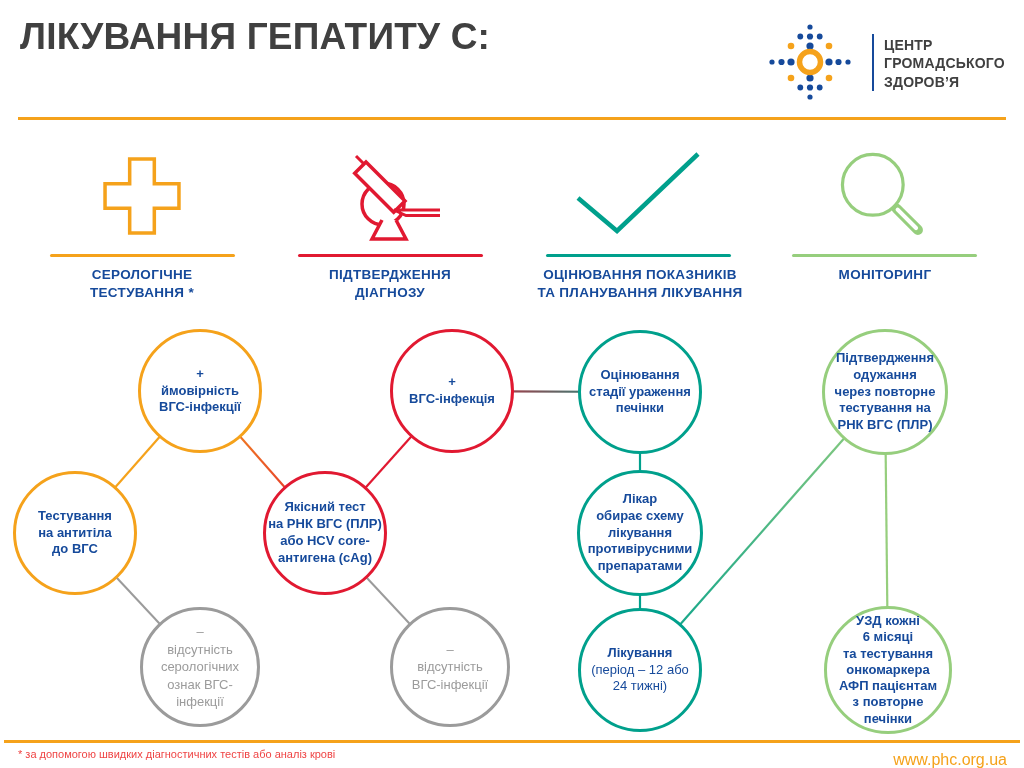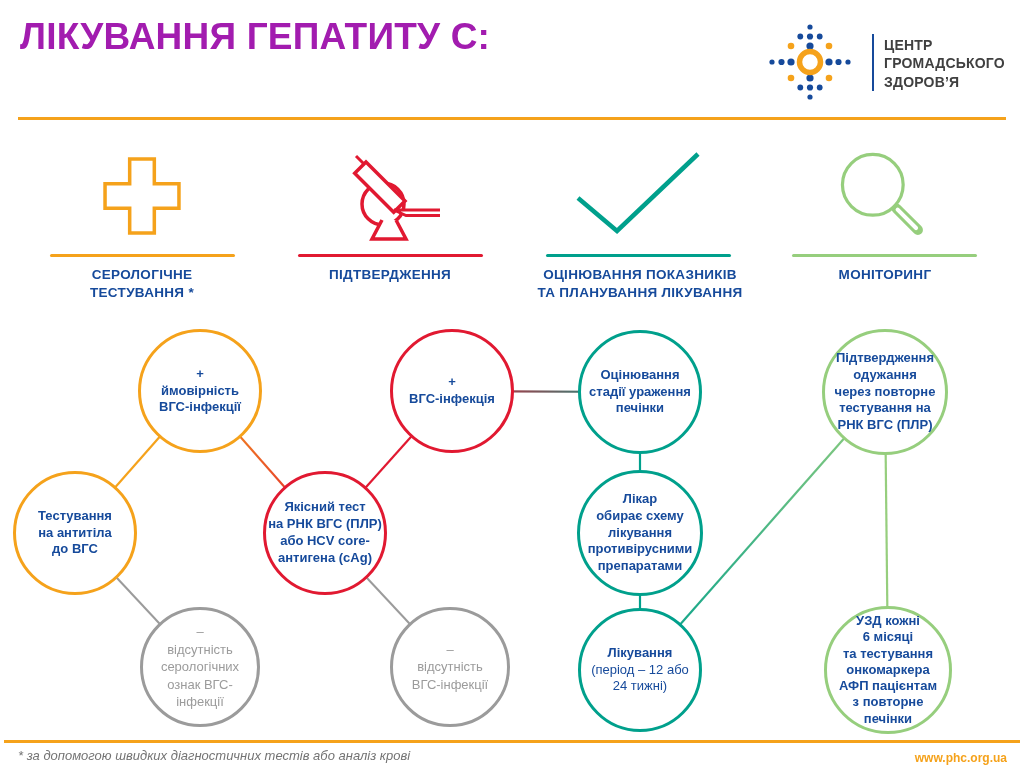--- a/index.html
+++ b/index.html
@@ -2,21 +2,21 @@
 <html><head>
 <meta charset="utf-8">
 <style>
   html,body{margin:0;padding:0;}
   body{
     width:1024px;height:768px;position:relative;background:#ffffff;
     font-family:"Liberation Sans","DejaVu Sans",sans-serif;overflow:hidden;
   }
   .abs{position:absolute;}
   
-  .title{left:20px;top:14px;font-size:37px;font-weight:bold;color:#a21caf;
+  .title{left:20px;top:14px;font-size:37px;font-weight:bold;color:#404040;
          line-height:1.24;letter-spacing:0.2px;}
   .title span{display:block;}
   .hr-top{left:18px;top:117px;width:988px;height:3px;background:#F5A21B;}
   .logo-divider{left:872px;top:34px;width:2px;height:57px;background:#164A9B;}
   .logo-text{left:884px;top:36px;font-size:14px;font-weight:bold;color:#404040;
              line-height:1.32;letter-spacing:0.2px;}
   .logo-text span{display:block;}
   
   .col-underline{top:254px;width:185px;height:3px;border-radius:2px;}
   .col-header{top:266px;width:250px;text-align:center;font-size:13.5px;font-weight:bold;
@@ -30,22 +30,22 @@
   .node .t span{display:block;}
   .node .t span.r{font-weight:normal;}
   .node.orange{border-color:#F5A21B;}
   .node.red{border-color:#E11931;}
   .node.teal{border-color:#00A08C;}
   .node.green{border-color:#96CE7D;}
   .node.gray{border-color:#9B9B9B;}
   .node.gray .t{color:#9B9B9B;font-weight:normal;font-size:13px;line-height:1.35;}
   
   .hr-bottom{left:4px;top:740px;width:1016px;height:3px;background:#F5A21B;}
-  .footnote{left:18px;top:748px;font-size:13px;color:#737373;font-style:italic;}
-  .url{right:17px;top:751px;font-size:12px;font-weight:bold;color:#F5A21B;}
+  .footnote{left:18px;top:748px;font-size:11px;color:#ef4444;}
+  .url{right:17px;top:751px;font-size:16px;font-weight:normal;color:#F5A21B;}
   svg{display:block;}
 </style>
 </head>
 <body>
 
 <div class="abs title">
   <span>ЛІКУВАННЯ ГЕПАТИТУ С:</span>
 </div>
 
 <svg class="abs" style="left:760px;top:12px" width="100" height="100" viewBox="0 0 100 100">
@@ -109,20 +109,21 @@
 <div class="abs col-underline" style="left:298px;background:#E11931"></div>
 <div class="abs col-underline" style="left:546px;background:#00A08C"></div>
 <div class="abs col-underline" style="left:792px;background:#96CE7D"></div>
 
 <div class="abs col-header" style="left:17px">
   <span>СЕРОЛОГІЧНЕ</span>
   <span>ТЕСТУВАННЯ *</span>
 </div>
 <div class="abs col-header" style="left:265px">
   <span>ПІДТВЕРДЖЕННЯ</span>
+  <span>ДІАГНОЗУ</span>
 </div>
 <div class="abs col-header" style="left:515px">
   <span>ОЦІНЮВАННЯ ПОКАЗНИКІВ</span>
   <span>ТА ПЛАНУВАННЯ ЛІКУВАННЯ</span>
 </div>
 <div class="abs col-header" style="left:760px">
   <span>МОНІТОРИНГ</span>
   <span></span>
 </div>
 

